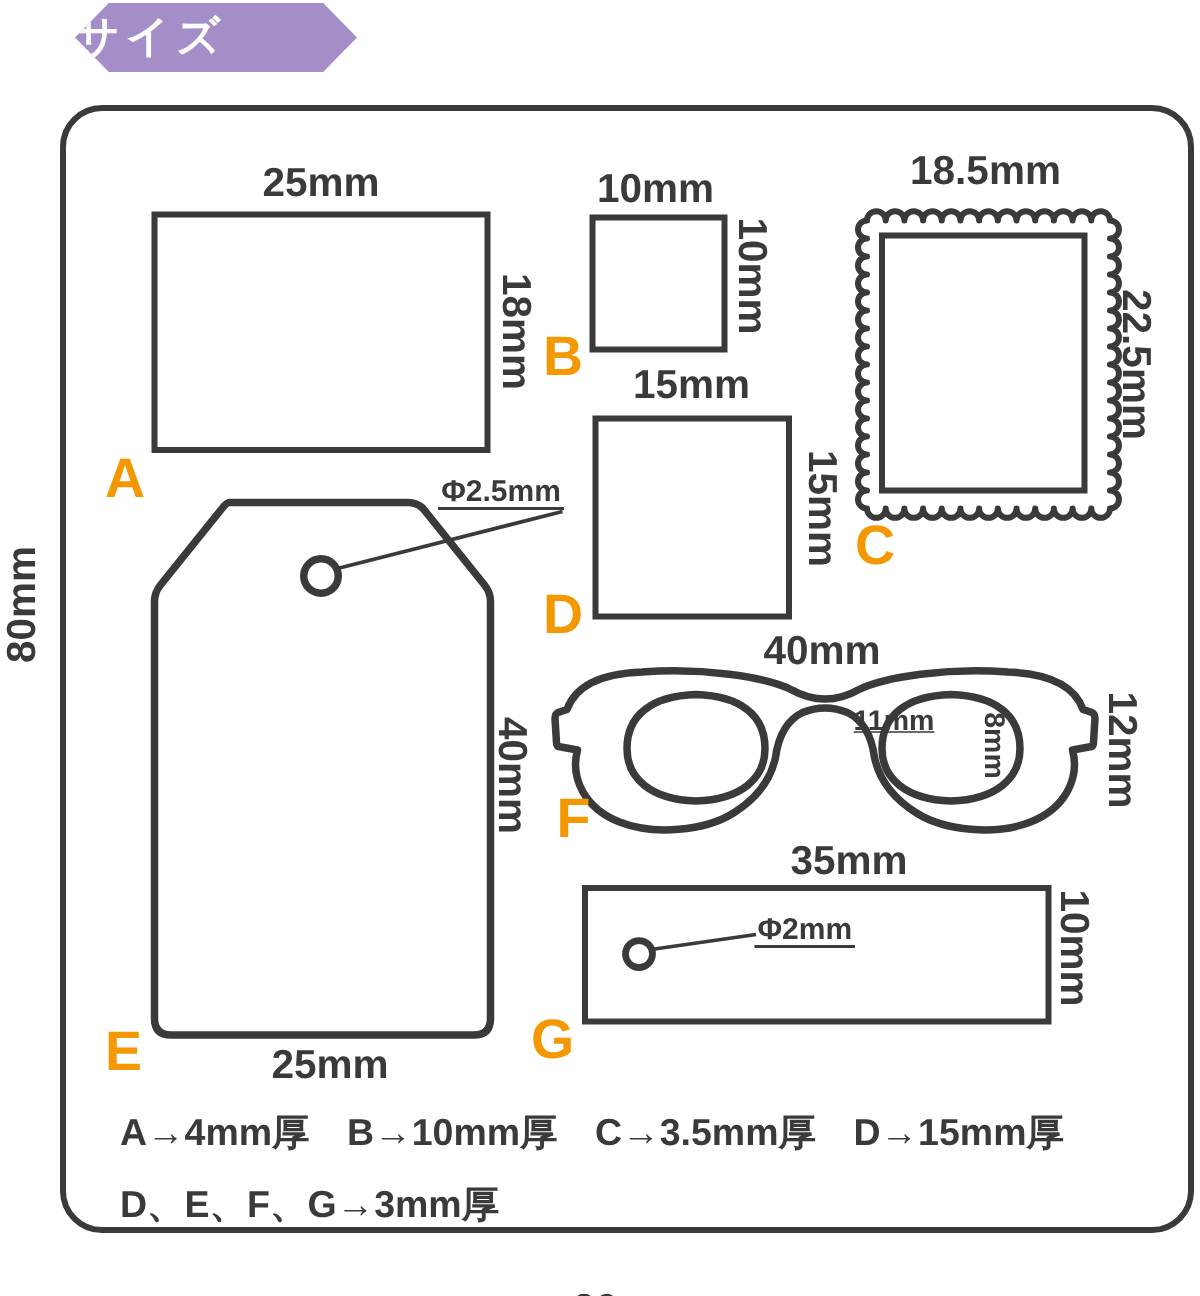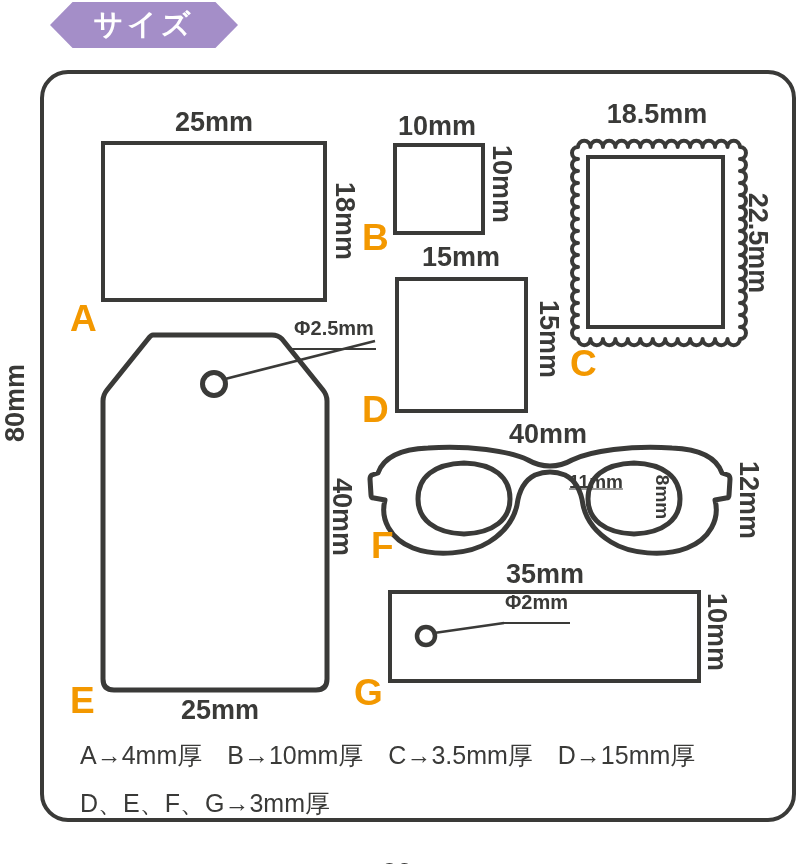--- a/index.html
+++ b/index.html
@@ -3,40 +3,40 @@
 <meta charset="utf-8">
 <style>
   html,body{margin:0;padding:0;}
   body{
     width:800px;height:864px;position:relative;background:#ffffff;
     font-family:"Liberation Sans","DejaVu Sans",sans-serif;overflow:hidden;
   }
   
   .badge{
     position:absolute;left:50px;top:2px;width:188px;height:46px;
-    background:#a48ec8;display:flex;align-items:center;justify-content:center;
+    background:#a48ec8;display:flex;align-items:center;
     clip-path:polygon(0% 50%,12% 0%,88% 0%,100% 50%,88% 100%,12% 100%);
   }
   .badge span{color:#ffffff;font-size:29px;font-weight:bold;letter-spacing:4px;}
   
   .board{
     position:absolute;left:40px;top:70px;width:756px;height:752px;
     border:4px solid #3a3a38;border-radius:28px;box-sizing:border-box;background:#ffffff;
   }
   .rect-shape{position:absolute;border:4px solid #3a3a38;box-sizing:border-box;background:#ffffff;}
   
   .dim{position:absolute;color:#3a3a38;font-weight:bold;font-size:27px;white-space:nowrap;
        transform:translate(-50%,-50%);line-height:1;}
   .dim.rot{transform:translate(-50%,-50%) rotate(90deg);}
   .dim.rotccw{transform:translate(-50%,-50%) rotate(-90deg);}
   .dim.small{font-size:19px;}
   .letter{position:absolute;color:#f39800;font-size:37px;font-weight:bold;line-height:1;}
   .holelabel{position:absolute;color:#3a3a38;font-size:20px;font-weight:bold;line-height:1;
-       border-bottom:2px solid #3a3a38;padding-bottom:10px;text-align:center;}
-  .note{position:absolute;color:#3a3a38;font-size:25px;font-weight:normal;line-height:1.2;white-space:nowrap;}
+       border-bottom:2px solid #3a3a38;padding-bottom:0;text-align:center;}
+  .note{position:absolute;color:#3a3a38;font-size:25px;font-weight:bold;line-height:1.2;white-space:nowrap;}
   svg{position:absolute;overflow:visible;}
   .stroke{fill:#ffffff;stroke:#3a3a38;stroke-linejoin:round;}
   .nofill{fill:none;stroke:#3a3a38;}
 </style>
 </head>
 <body>
 
 <div class="badge">
   <span>サイズ</span>
 </div>
@@ -99,19 +99,19 @@
 <div class="dim rot" style="left:748px;top:500px;">12mm</div>
 <div class="dim small" style="left:596px;top:481px;text-decoration:underline;">11mm</div>
 <div class="dim small rot" style="left:662px;top:497px;">8mm</div>
 <div class="letter" style="left:371px;top:527px;">F</div>
 
 <div class="rect-shape" style="left:388px;top:590px;width:313px;height:93px;"></div>
 <svg style="left:388px;top:590px;" width="200" height="93" viewBox="0 0 200 93">
   <circle class="nofill" stroke-width="4.5" cx="38" cy="46" r="9"></circle>
   <line class="nofill" stroke-width="2.5" x1="46" y1="43" x2="116" y2="33"></line>
 </svg>
-<div class="holelabel" style="left:503px;top:592px;width:67px;text-align:center;">Φ2mm</div>
-<div class="dim" style="left:545px;top:574px;">35mm</div>
+<div class="holelabel" style="left:503px;top:610px;width:67px;text-align:center;">Φ2mm</div>
+<div class="dim" style="left:566px;top:574px;">35mm</div>
 <div class="dim rot" style="left:716px;top:632px;">10mm</div>
 <div class="letter" style="left:354px;top:674px;">G</div>
 
 <div class="note" style="left:80px;top:740px;">A→4mm厚　B→10mm厚　C→3.5mm厚　D→15mm厚</div>
 <div class="note" style="left:80px;top:788px;">D、E、F、G→3mm厚</div>
 
 </body></html>

